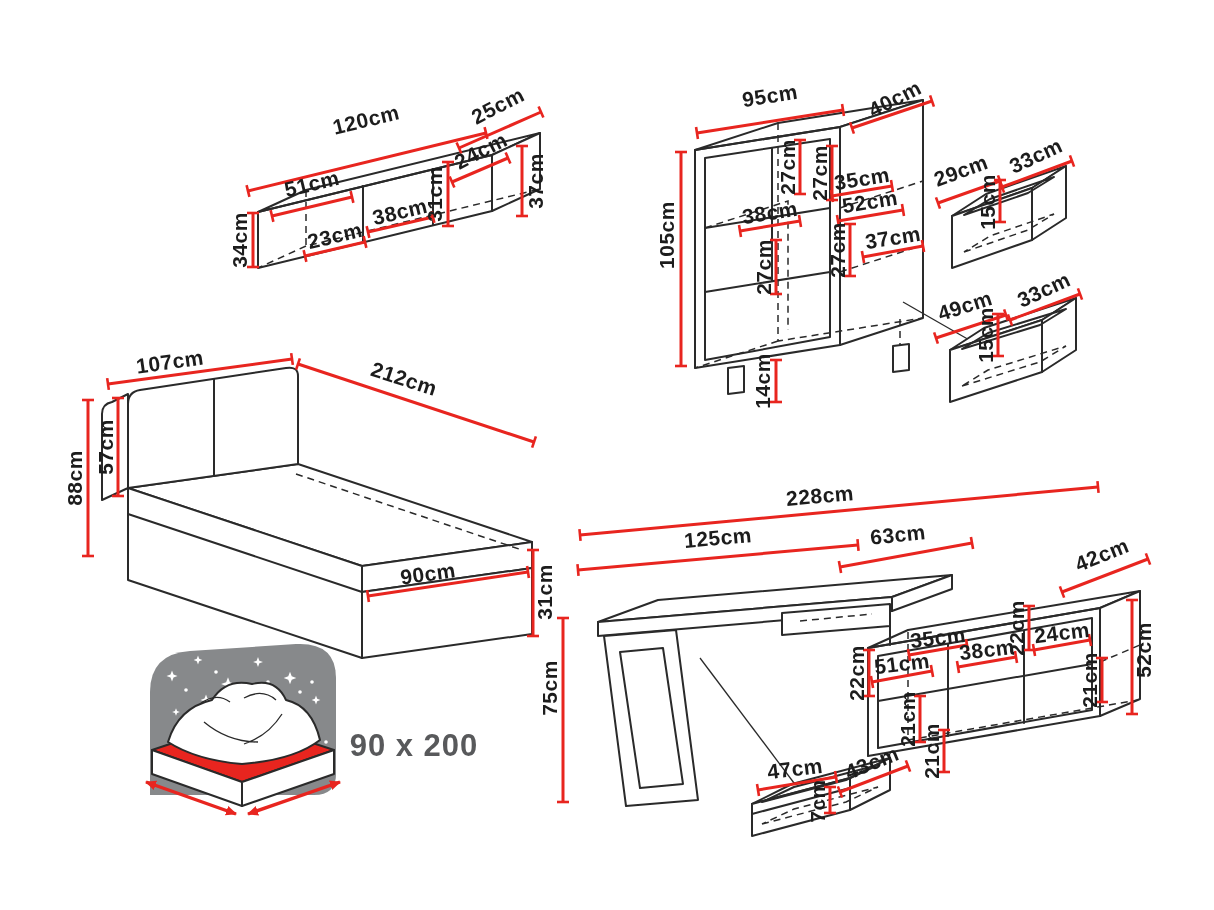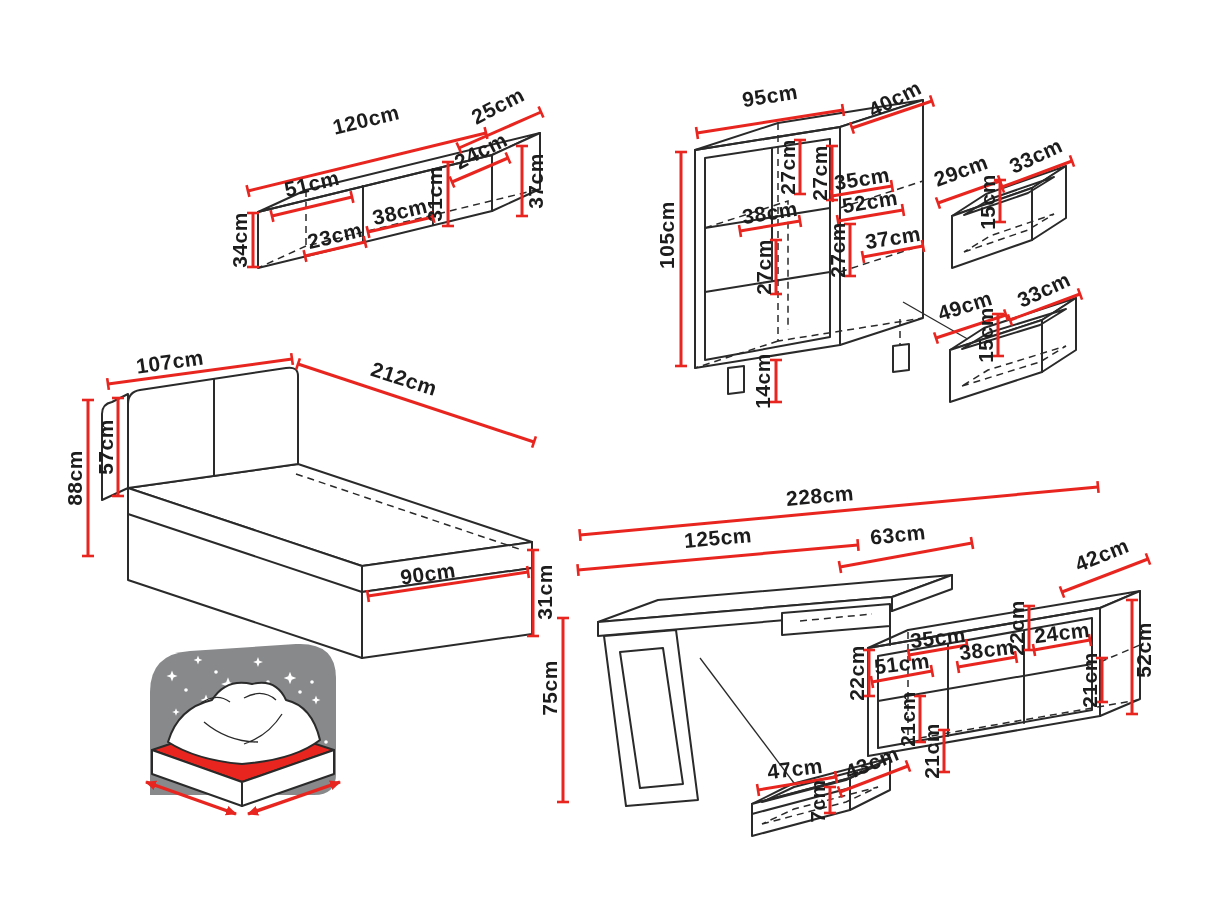--- a/index.html
+++ b/index.html
@@ -236,20 +236,21 @@
 <div class="dim" style="left:1044px;top:290px;--r:-25deg">33cm</div>
 <div class="dim" style="left:986px;top:335px;--r:-90deg">15cm</div>
 
 <div class="dim" style="left:170px;top:362px;--r:-8deg">107cm</div>
 <div class="dim" style="left:404px;top:379px;--r:18deg">212cm</div>
 <div class="dim" style="left:75px;top:478px;--r:-90deg">88cm</div>
 <div class="dim" style="left:106px;top:447px;--r:-90deg">57cm</div>
 <div class="dim" style="left:428px;top:574px;--r:-8deg">90cm</div>
 <div class="dim" style="left:545px;top:592px;--r:-90deg">31cm</div>
 
+<div class="dim big" style="left:414px;top:746px">90 x 200</div>
 
 <div class="dim" style="left:820px;top:496px;--r:-5deg">228cm</div>
 <div class="dim" style="left:718px;top:538px;--r:-5deg">125cm</div>
 <div class="dim" style="left:898px;top:535px;--r:-6deg">63cm</div>
 <div class="dim" style="left:1102px;top:555px;--r:-22deg">42cm</div>
 <div class="dim" style="left:550px;top:688px;--r:-90deg">75cm</div>
 <div class="dim" style="left:1144px;top:650px;--r:-90deg">52cm</div>
 <div class="dim" style="left:857px;top:673px;--r:-90deg">22cm</div>
 <div class="dim" style="left:1017px;top:628px;--r:-90deg">22cm</div>
 <div class="dim" style="left:938px;top:638px;--r:-7deg">35cm</div>

